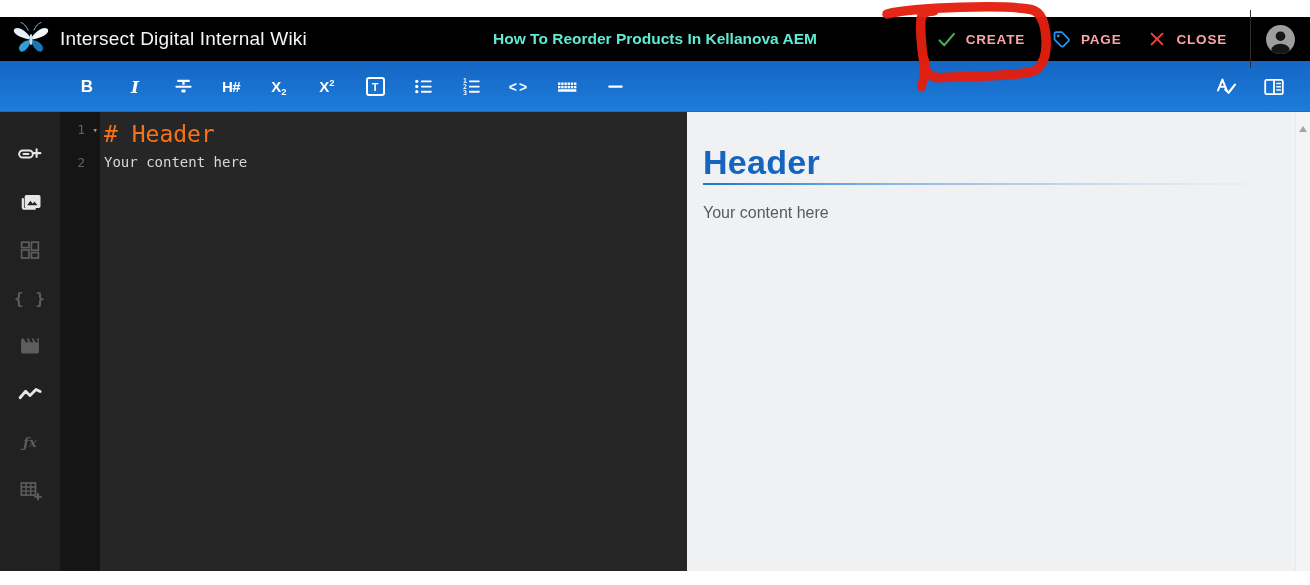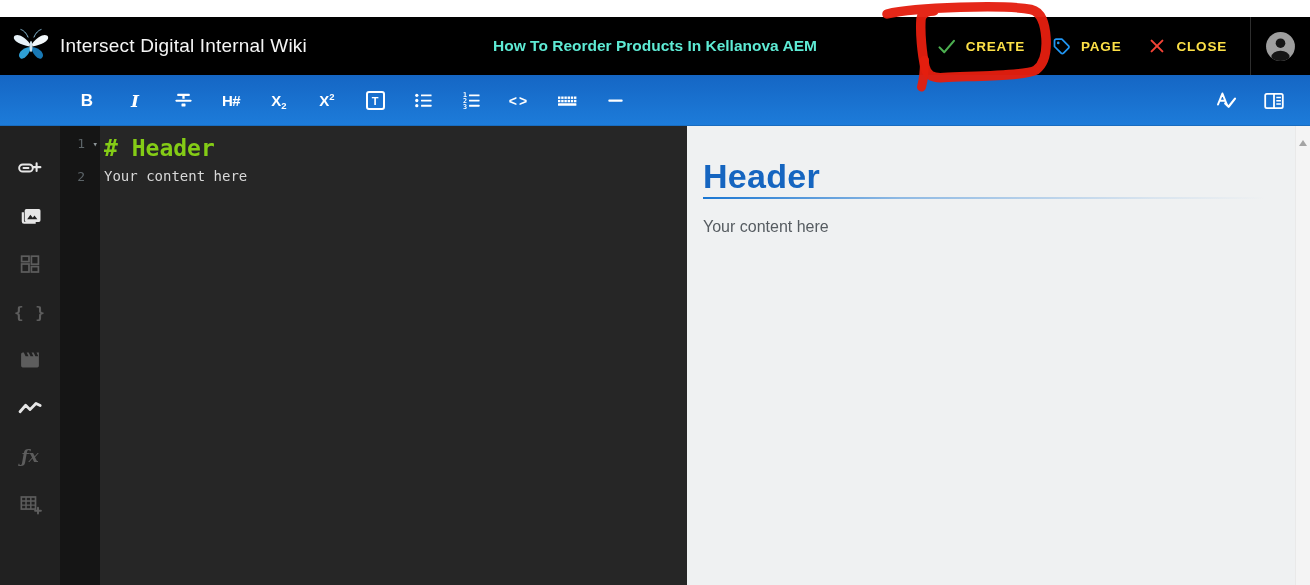--- a/index.html
+++ b/index.html
@@ -3,26 +3,26 @@
 <meta charset="utf-8">
 <style>
   * { margin:0; padding:0; box-sizing:border-box; }
   html,body { width:1310px; height:585px; overflow:hidden; }
   body { font-family:"Liberation Sans", sans-serif; background:#ffffff; position:relative; }
 
   
   .top-strip { height:17px; background:#ffffff; }
 
   
-  .appbar { height:58px; background:#000000; display:flex; align-items:center; position:relative; color:#fff; }
+  .appbar { height:44px; background:#000000; display:flex; align-items:center; position:relative; color:#fff; }
   .logo-wrap { margin-left:11px; width:40px; height:44px; display:flex; align-items:center; justify-content:center; }
   .site-title { margin-left:9px; font-size:19px; font-weight:500; letter-spacing:.2px; color:#f5f5f5; white-space:nowrap; }
   .page-title { position:absolute; left:0; right:0; text-align:center; font-size:15.5px; font-weight:700; color:#5eead4; pointer-events:none; }
   .appbar-actions { position:absolute; right:0; top:0; bottom:0; display:flex; align-items:center; }
-  .appbtn { display:flex; align-items:center; gap:9px; height:58px; padding:0 13px; background:transparent; border:none; color:#fde047; font-family:inherit; font-size:13.5px; font-weight:700; letter-spacing:.8px; cursor:pointer; }
+  .appbtn { display:flex; align-items:center; gap:9px; height:58px; padding:0 13px; background:transparent; border:none; color:#fca5a5; font-family:inherit; font-size:13.5px; font-weight:700; letter-spacing:.8px; cursor:pointer; }
   .appbar-divider { width:1px; height:58px; background:#2e2e2e; margin-left:10px; }
   .avatar-btn { background:none; border:none; margin:0 13px 0 13px; cursor:pointer; display:flex; align-items:center; }
 
   
   .toolbar { height:51px; background:linear-gradient(180deg,#1566c4 0%, #1d7cda 100%); display:flex; align-items:center; box-shadow:inset 0 -1px 0 rgba(0,0,0,.12); }
   .tb-group-left { display:flex; padding-left:63px; }
   .tb-group-right { margin-left:auto; display:flex; padding-right:12px; }
   .tb-btn { width:48px; height:51px; display:flex; align-items:center; justify-content:center; background:transparent; border:none; color:#fff; cursor:pointer; font-family:inherit; }
   .g-bold { font-size:17px; font-weight:800; }
   .g-italic { font-family:"DejaVu Serif", serif; font-style:italic; font-weight:700; font-size:17px; }
@@ -35,31 +35,31 @@
 
   
   .content { height:459px; display:flex; }
 
   
   .rail { width:60px; background:#212121; padding-top:18px; display:flex; flex-direction:column; align-items:center; flex:none; }
   .rail-btn { width:60px; height:48px; display:flex; align-items:center; justify-content:center; background:transparent; border:none; cursor:pointer; }
   .rail-on { color:#e6e6e6; }
   .rail-off { color:#5d5d5d; }
   .rail-glyph-braces { font-family:"DejaVu Sans Mono", monospace; font-size:16px; font-weight:700; letter-spacing:1px; }
-  .rail-glyph-fx { font-family:"DejaVu Serif", serif; font-style:italic; font-size:17px; font-weight:700; }
+  .rail-glyph-fx { font-family:"DejaVu Serif", serif; font-style:italic; font-size:13px; font-weight:700; }
 
   
   .editor { display:flex; flex:none; width:627px; }
   .gutter { width:40px; background:#151515; padding-top:7px; font-family:"DejaVu Sans Mono", monospace; color:#5c6468; flex:none; }
   .gutter-row { position:relative; text-align:right; padding-right:15px; font-size:13px; }
   .gutter-row.r1 { height:34px; padding-top:3px; }
   .gutter-row.r2 { height:20px; padding-top:2px; }
   .fold-caret { position:absolute; right:2px; top:6px; font-size:9px; color:#8d9598; }
   .code { flex:1; background:#262626; padding:7px 0 0 4px; font-family:"DejaVu Sans Mono", monospace; }
-  .code-line.l1 { height:34px; line-height:31px; font-size:23px; font-weight:700; color:#84cc16; letter-spacing:0; }
+  .code-line.l1 { height:34px; line-height:31px; font-size:23px; font-weight:400; color:#f97316; letter-spacing:0; }
   .code-line.l2 { height:20px; line-height:18px; font-size:14px; color:#d8d8d8; }
 
   
   .preview { flex:1; background:#eff1f2; position:relative; padding:31px 40px 16px 16px; }
   .pv-heading { font-size:34px; line-height:38px; font-weight:700; color:#1565c0; letter-spacing:.3px; }
   .pv-hr { height:2px; margin-top:2px; margin-right:4px; background:linear-gradient(90deg, #1976d2 0%, rgba(25,118,210,.45) 35%, rgba(25,118,210,.10) 80%, rgba(255,255,255,0) 100%); }
   .pv-body { margin-top:19px; font-size:16px; color:#565c61; }
   .pv-scrollbar { position:absolute; top:0; right:0; bottom:0; width:15px; background:#f4f4f4; border-left:1px solid #e9e9e9; }
   .pv-scroll-up { position:absolute; top:14px; left:3px; width:0; height:0; border-left:4.5px solid transparent; border-right:4.5px solid transparent; border-bottom:6px solid #8a8a8a; opacity:.75; }
 

